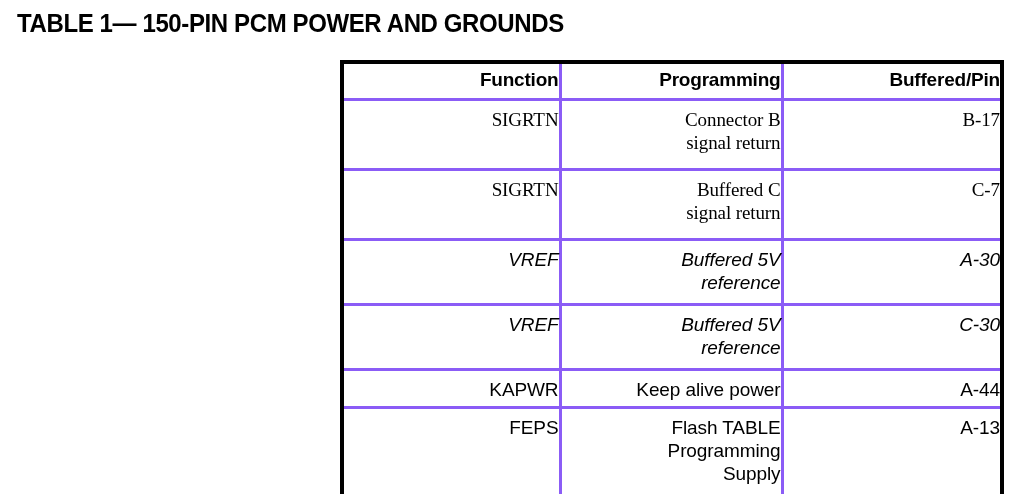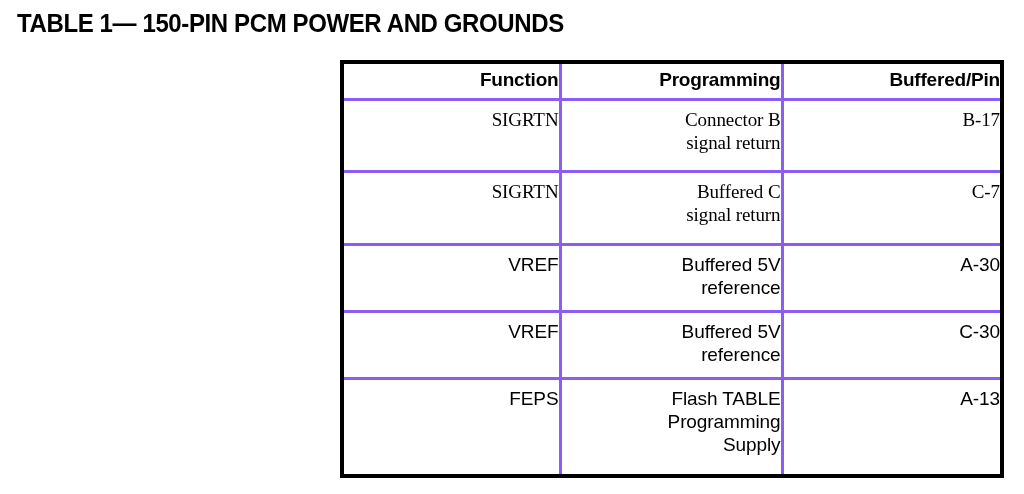--- a/index.html
+++ b/index.html
@@ -68,21 +68,21 @@
 
   
   #pcm-table tbody td {
     font-size: 19px;
     font-weight: normal;
     line-height: 23px;
     padding-top: 7px;
     letter-spacing: -0.1px;
   }
   #pcm-table tbody tr.row-tall  td { height: 60px; font-family: Liberation Serif, serif; }
-  #pcm-table tbody tr.row-tall2 td { height: 55px; }
+  #pcm-table tbody tr.row-tall2 td { height: 55px; font-style: italic; }
   #pcm-table tbody tr.row-short td { height: 28px; }
   #pcm-table tbody tr.row-xtall td { height: 84px; }
 
   .cell-lines { display: block; padding-left: 19px; }
   .cell-lines span { display: block; white-space: nowrap; }
 </style>
 </head>
 <body>
 
 <div id="table-title">TABLE 1— 150-PIN PCM POWER AND GROUNDS</div>
@@ -139,20 +139,29 @@
       <td>VREF</td>
       <td>
         <span class="cell-lines">
           <span>Buffered 5V</span>
           <span>reference</span>
         </span>
       </td>
       <td>C-30</td>
     </tr>
 
+    <tr class="row-short">
+      <td>KAPWR</td>
+      <td>
+        <span class="cell-lines">
+          <span>Keep alive power</span>
+        </span>
+      </td>
+      <td>A-44</td>
+    </tr>
 
     <tr class="row-xtall">
       <td>FEPS</td>
       <td>
         <span class="cell-lines">
           <span>Flash TABLE</span>
           <span>Programming</span>
           <span>Supply</span>
         </span>
       </td>

